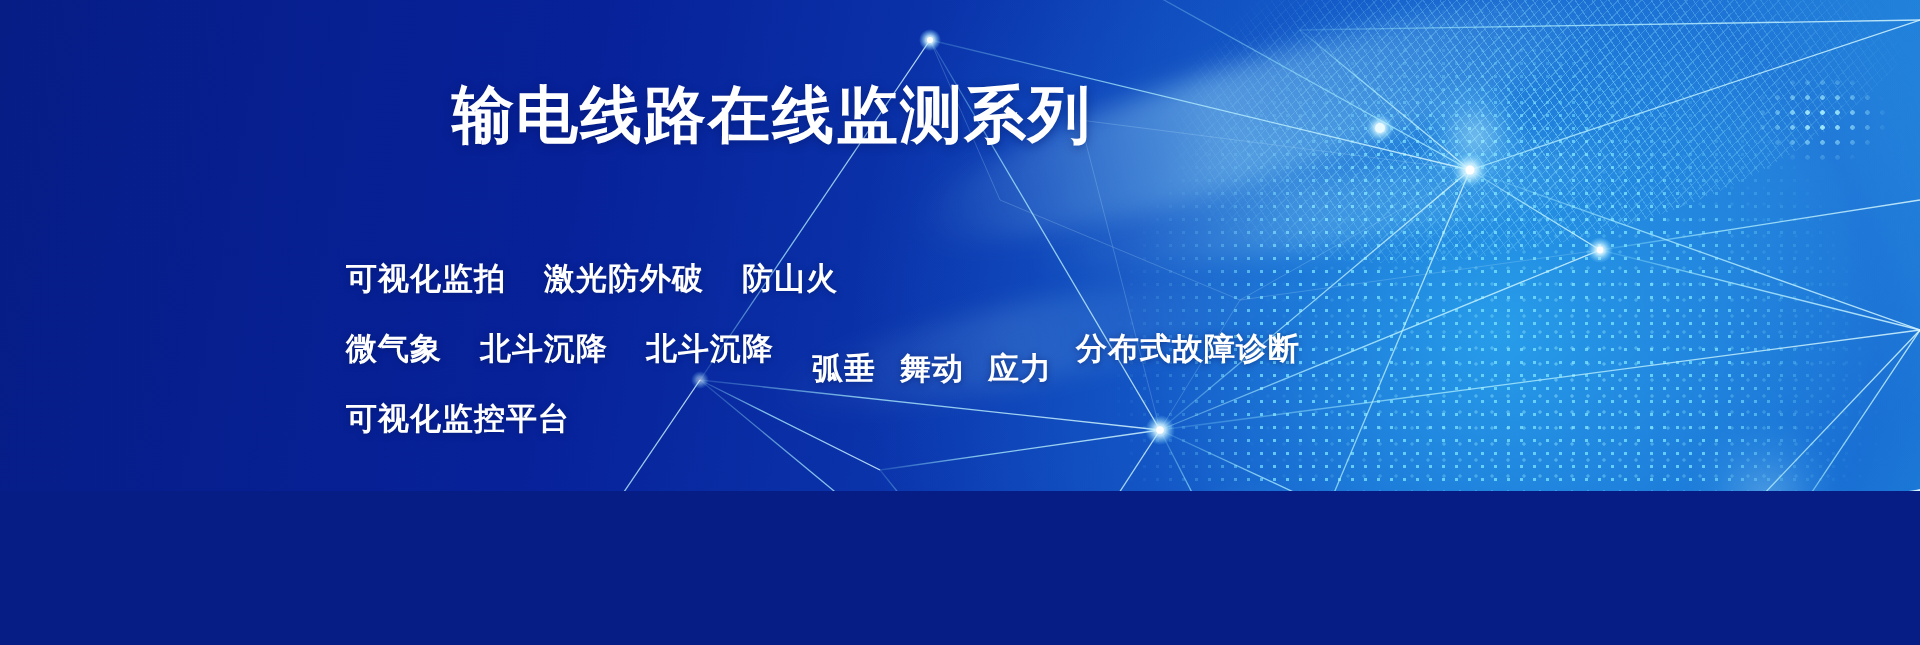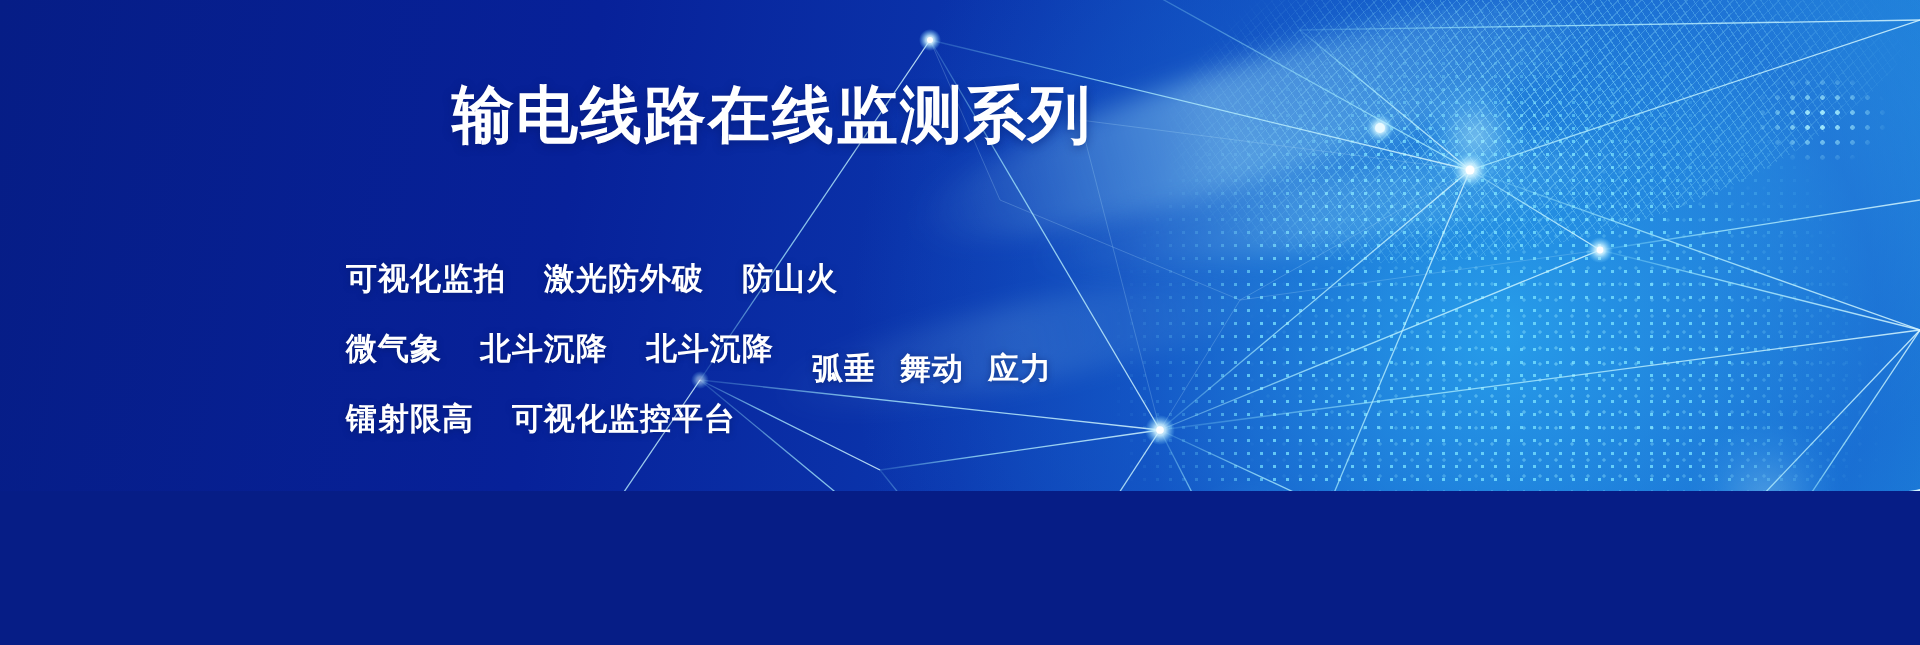--- a/index.html
+++ b/index.html
@@ -247,22 +247,22 @@
         <span class="tag">防山火</span>
       </div>
 
       <div class="tag-row">
         <span class="tag">微气象</span>
         <span class="tag">北斗沉降</span>
         <span class="tag">北斗沉降</span>
         <span class="tag tight">弧垂</span>
         <span class="tag tight">舞动</span>
         <span class="tag tight">应力</span>
+        <span class="tag">分布式故障诊断</span>
       </div>
 
       <div class="tag-row">
-        <span class="tag">镭射限高</span>
         <span class="tag">可视化监控平台</span>
       </div>
 
     </div>
   </div>
 </div>
 
 </body></html>

